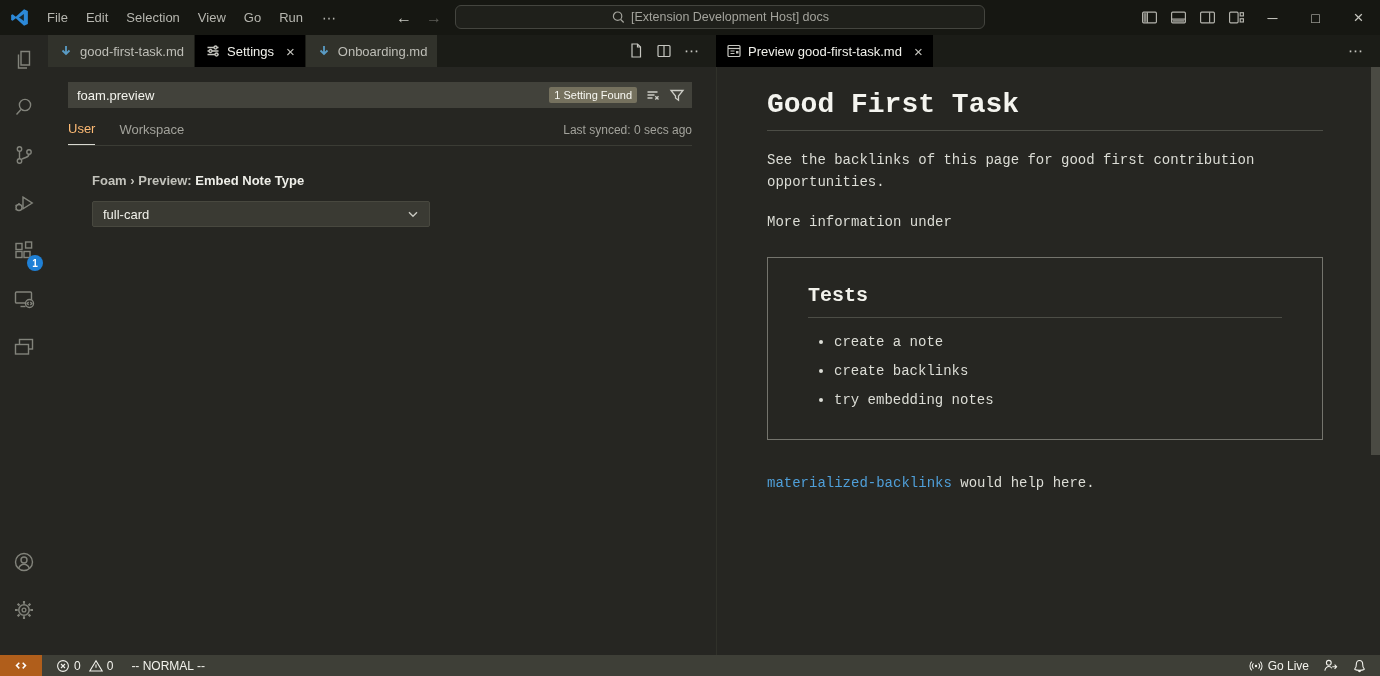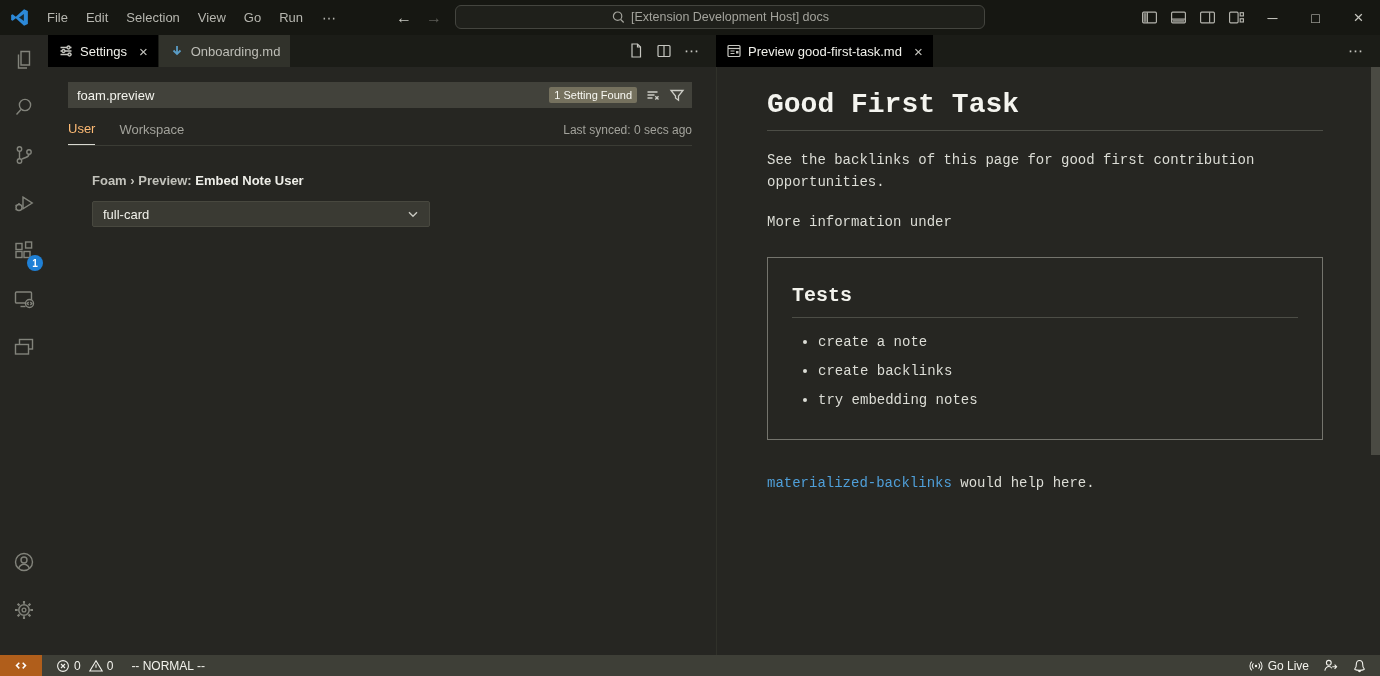--- a/index.html
+++ b/index.html
@@ -70,21 +70,21 @@
                   justify-content:space-between;padding:0 8px 0 10px;font-size:13px;color:#f1f1eb;}
   .chev{color:#c9c9c2;}
 
   
   .preview-pane{position:absolute;left:716px;top:67px;width:664px;height:588px;background:#262622;
                 border-left:1px solid #30312a;box-sizing:border-box;}
   .preview-inner{padding:13px 57px 0 50px;font-family:Liberation Mono, monospace;}
   .md-h1{font-size:28px;font-weight:600;color:#f4f4ef;margin:0;padding:9px 0 10px;
          border-bottom:1px solid #4c4d46;}
   .md-p{font-size:14px;color:#dcddd6;line-height:22px;margin:18px 0 0;}
-  .md-card{margin-top:24px;border:1px solid #74746d;padding:6px 24px 20px;}
+  .md-card{margin-top:24px;border:1px solid #74746d;padding:6px 40px 20px;}
   .md-h2{font-size:20px;font-weight:600;color:#f2f2ec;margin:20px 0 0;padding-bottom:10px;
          border-bottom:1px solid #4c4d46;}
   .md-ul{margin:14px 0 4px;padding-left:26px;color:#dcddd6;font-size:14px;}
   .md-ul li{margin-bottom:8px;line-height:21px;}
   .md-link{color:var(--accent,#4f9fd9);text-decoration:none;}
   .link-para{margin-top:32px;}
   .refs-para{margin-top:17px;line-height:22.5px;}
   .pv-scrollbar{position:absolute;right:0;top:0;width:9px;height:388px;background:#4a4a43;}
 
   
@@ -230,20 +230,26 @@
         <svg width="24" height="24" viewBox="0 0 24 24" fill="none" stroke="currentColor">
             <circle cx="12" cy="12" r="5.2" stroke-width="1.5"></circle>
             <circle cx="12" cy="12" r="1.9" stroke-width="1.3"></circle>
             <path stroke-width="2.1" d="M21 12h-2.7M18.36 18.36l-1.86-1.86M12 21v-2.7M5.64 18.36l1.86-1.86M3 12h2.7M5.64 5.64L7.5 7.5M12 3v2.7M18.36 5.64L16.5 7.5"></path>
           </svg>
       </div>
     </div>
   </div>
 
   <div class="tabbar tabbar-left">
+    <div class="tab inactive">
+      <svg width="16" height="16" viewBox="0 0 16 16" fill="none" stroke="var(--mdicon,#5a9cc5)" stroke-width="1.8">
+          <path d="M8 3v8M4.5 7.5L8 11l3.5-3.5"></path>
+        </svg>
+      <span>good-first-task.md</span>
+    </div>
     <div class="tab active">
       <svg width="16" height="16" viewBox="0 0 16 16" fill="none" stroke="#c6c6c0" stroke-width="1.3">
           <path d="M2.5 4.5h11M2.5 8h11M2.5 11.5h11"></path>
           <circle cx="10.5" cy="4.5" r="1.5" fill="#262622"></circle>
           <circle cx="5.5" cy="8" r="1.5" fill="#262622"></circle>
           <circle cx="11.5" cy="11.5" r="1.5" fill="#262622"></circle>
         </svg>
       <span>Settings</span>
       <span class="close">×</span>
     </div>
@@ -304,21 +310,21 @@
         </span>
       </div>
     </div>
     <div class="scope-row">
       <span class="scope-tab sel">User</span>
       <span class="scope-tab unsel">Workspace</span>
       <span class="last-synced">Last synced: 0 secs ago</span>
     </div>
     <div class="setting-item">
       <div class="setting-title">
-        <span class="setting-cat">Foam › Preview: </span><span class="setting-name">Embed Note User</span>
+        <span class="setting-cat">Foam › Preview: </span><span class="setting-name">Embed Note Type</span>
       </div>
       <div class="setting-select">
         <span>full-card</span>
         <span class="chev">
           <svg width="16" height="16" viewBox="0 0 16 16" fill="none" stroke="currentColor" stroke-width="1.4">
               <path d="M4 6.2l4 4 4-4"></path>
             </svg>
         </span>
       </div>
     </div>

